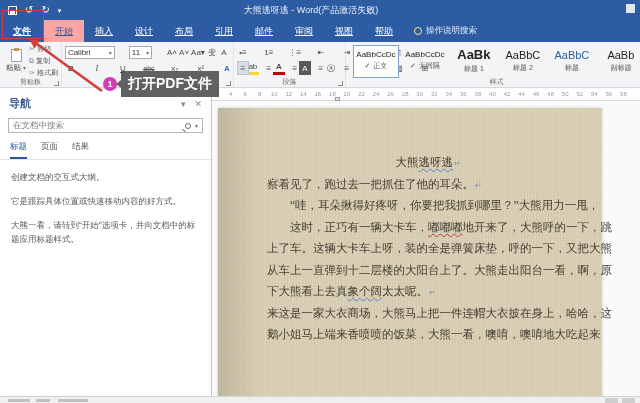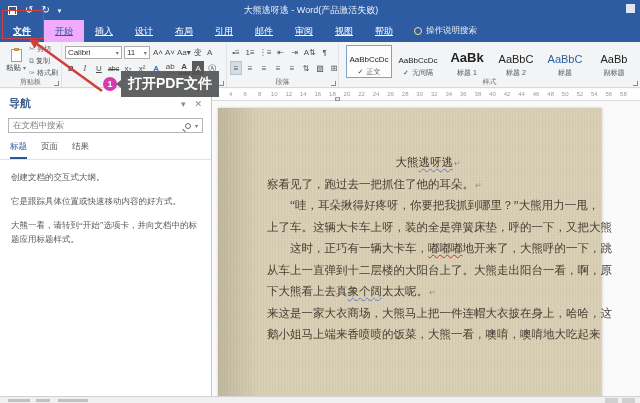--- a/index.html
+++ b/index.html
@@ -12,72 +12,72 @@
   .qat .save { width:9px; height:9px; border:1px solid #fff; position:relative; }
   .qat .save::after { content:""; position:absolute; left:1px; right:1px; bottom:0; height:3px; background:#fff; }
   .qat span { line-height:1; }
   .tb-title { position:absolute; left:0; right:18px; text-align:center; font-size:9px; color:#eaf0f8; pointer-events:none; }
   .tb-ricon { position:absolute; right:5px; top:4px; width:9px; height:9px; border:1px solid #fff; background:#fff; opacity:.85; }
 
   
   .tabrow { height:22px; background:#2d5ca2; display:flex; align-items:stretch; font-size:9px; color:#fff; }
   .tab { display:flex; align-items:center; padding:0 11px; cursor:default; white-space:nowrap;text-decoration:underline; }
   .tab.file { padding:0 13px; font-weight:bold; }
-  .tab.active { background:#f0abfc; color:#2b579a; }
+  .tab.active { background:#fca5a5; color:#2b579a; }
   .assist { display:flex; align-items:center; gap:4px; margin-left:10px; font-size:8.5px; color:#e8eef8; }
   .bulb { width:8px; height:8px; border:1px solid #ffe28a; border-radius:50%; }
 
   
   .ribbon { height:46px; background:#f3f4f6; border-bottom:1px solid #d5d8dc; display:flex; position:relative; }
   .rgroup { position:relative; border-right:1px solid #e1e3e7; padding:2px 3px 9px 3px; display:flex; }
   .glabel { position:absolute; bottom:0; left:0; right:0; text-align:center; font-size:7px; color:#6c6c6c; }
   .dlg { position:absolute; bottom:1px; right:2px; width:5px; height:5px; border-right:1px solid #8a8a8a; border-bottom:1px solid #8a8a8a; }
   
   .g-clip { width:62px; }
   .pastebtn { display:flex; flex-direction:column; align-items:center; justify-content:center; width:26px; font-size:7.5px; color:#444; }
   .clipicon { width:11px; height:13px; border:1px solid #9aa0a8; background:#fff; position:relative; margin-bottom:1px; }
   .clipicon::after { content:""; position:absolute; top:-2px; left:2px; width:5px; height:3px; background:#c09a52; }
   .minicol { display:flex; flex-direction:column; justify-content:center; gap:2px; font-size:7px; color:#555; }
   .minibtn { display:flex; align-items:center; gap:2px; white-space:nowrap; }
   .minibtn .mi { font-size:7px; color:#7b8794; }
   
   .g-font { width:172px; flex-direction:column; }
-  .frow { display:flex; align-items:center; gap:2px; height:16px; }
+  .frow { display:flex; align-items:center; gap:14px; height:16px; }
   .combo { background:#fff; border:1px solid #ababab; font-size:8px; color:#333; display:flex; align-items:center; justify-content:space-between; padding:0 2px; height:13px; }
   .combo .cv { overflow:hidden; white-space:nowrap; }
   .combo .ca { color:#777; font-size:6px; }
   .c-name { width:57px; }
   .c-size { width:26px; }
   .ibtn { min-width:12px; height:14px; display:flex; align-items:center; justify-content:center; font-size:8px; color:#4a4a4a; white-space:nowrap; padding:0 1px; }
   .ibtn.b { font-weight:bold; }
   .ibtn.i { font-style:italic; font-family:"Liberation Serif", serif; }
   .ibtn.u { text-decoration:underline; }
   .ibtn.st { text-decoration:line-through; font-size:7px; }
   .ibtn.fx { color:#3a6fc4; font-weight:bold; }
   .ibtn.hl { border-bottom:3px solid #f3d53c; line-height:1; }
   .ibtn.fc { border-bottom:3px solid #c00000; line-height:1; font-weight:bold; }
   .ibtn.cs { background:#595959; color:#fff; }
   .ibtn.on { background:#d6dce4; border:1px solid #b9c2cf; }
   
   .g-para { width:112px; flex-direction:column; }
   
   .g-styles { flex:1; border-right:none; }
   .cards { display:flex; align-items:center; gap:3px; padding-left:4px; overflow:hidden; }
-  .card { width:46px; height:33px; display:flex; flex-direction:column; align-items:center; justify-content:flex-end; color:#222; }
+  .card { width:46px; height:33px; display:flex; flex-direction:column; align-items:center; justify-content:center; color:#222; }
   .card.sel { border:1px solid #7da2cc; background:#fdfdfe; }
   .card .smp { font-size:8px; line-height:1.1; white-space:nowrap; }
   .card .smp.big { font-size:13px; font-weight:bold; }
   .card .smp.med { font-size:11px; }
   .card .smp.blue { color:#2e5e9e; font-size:11px; }
   .card .nm { font-size:7px; color:#555; margin-top:2px; white-space:nowrap; }
   .card .nm .chk { color:#444; margin-right:1px; }
 
   
   .main { position:absolute; top:89px; bottom:7px; left:0; right:0; display:flex; }
-  .navpane { width:212px; background:#fff; border-right:1px solid #c6c6c6; position:relative; font-size:8.5px;font-family:Liberation Serif, serif; }
+  .navpane { width:212px; background:#fff; border-right:1px solid #c6c6c6; position:relative; font-size:8.5px; }
   .nav-head { display:flex; align-items:center; padding:7px 9px 5px 9px; }
   .nav-title { color:#3d5c8c; font-size:11px; font-weight:bold; flex:1; }
   .nav-hicon { color:#8a8a8a; font-size:9px; margin-left:9px; }
   .nav-search { margin:2px 8px 0 8px; height:15px; border:1px solid #b6b6b6; background:#fff; display:flex; align-items:center; padding:0 4px; }
   .nav-search .ph { flex:1; color:#818181; font-size:8.5px; }
   .mag { width:6px; height:6px; border:1px solid #6f6f6f; border-radius:50%; position:relative; margin-right:4px; }
   .mag::after { content:""; position:absolute; width:4px; height:1px; background:#6f6f6f; left:-4px; top:6px; transform:rotate(45deg); }
   .nav-search .sdd { color:#777; font-size:6px; }
   .nav-tabs { display:flex; gap:14px; padding:8px 10px 0 10px; border-bottom:1px solid #e3e3e3; }
   .ntab { padding-bottom:4px; color:#5a5a5a; }
@@ -324,22 +324,22 @@
         <span class="rtick" style="left: 382.3px;">54</span>
         <span class="rtick" style="left: 396.85px;">56</span>
         <span class="rtick" style="left: 411.4px;">58</span>
       </div>
     <div class="canvas">
       <div class="page">
         <div class="doc" id="doc-lines">
             <div class="dline center"><span>大熊</span><span class="useg-blue">逃呀逃</span><span class="pmark">↵</span></div>
             <div class="dline"><span>察看见了，跑过去一把抓住了他的耳朵。</span><span class="pmark">↵</span></div>
             <div class="dline"><span>　　“哇，耳朵揪得好疼呀，你要把我抓到哪里？”大熊用力一甩，</span></div>
+            <div class="dline"><span>　　这时，正巧有一辆大卡车，</span><span class="useg-red">嘟嘟嘟</span><span>地开来了，大熊呼的一下，跳</span></div>
             <div class="dline"><span>上了车。这辆大卡车上呀，装的全是弹簧床垫，呼的一下，又把大熊</span></div>
-            <div class="dline"><span>　　这时，正巧有一辆大卡车，</span><span class="useg-red">嘟嘟嘟</span><span>地开来了，大熊呼的一下，跳</span></div>
             <div class="dline"><span>从车上一直弹到十二层楼的大阳台上了。大熊走出阳台一看，啊，原</span></div>
             <div class="dline"><span>下大熊看上去真</span><span class="useg-blue">象个阔</span><span>太太呢。</span><span class="pmark">↵</span></div>
             <div class="dline"><span>来这是一家大衣商场，大熊马上把一件连帽大衣披在身上，哈哈，这</span></div>
             <div class="dline"><span>鹅小姐马上端来香喷喷的饭菜，大熊一看，噢唷，噢唷地大吃起来</span></div>
           </div>
       </div>
     </div>
   </div>
 </div>
 

